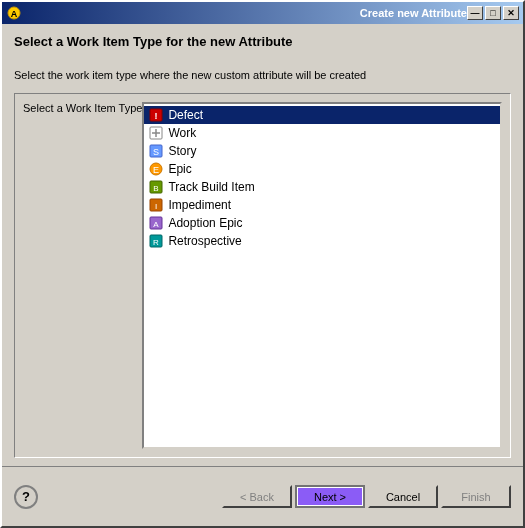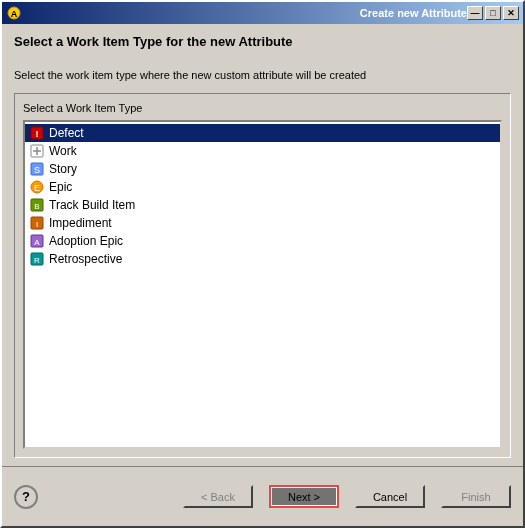--- a/index.html
+++ b/index.html
@@ -101,21 +101,21 @@
     }
 
     .panel {
       background: #d4d0c8;
       border: 1px solid #808080;
       border-right-color: #ffffff;
       border-bottom-color: #ffffff;
       padding: 8px;
       flex: 1;
       display: flex;
-      flex-direction: column;
+      flex-direction: row;
     }
 
     .panel-label {
       font-size: 11px;
       color: #000;
       margin-bottom: 6px;
       font-weight: normal;
     }
 
     .list-box {
@@ -177,42 +177,42 @@
       align-items: center;
       justify-content: center;
       font-size: 13px;
       font-weight: bold;
       color: #000;
       cursor: pointer;
     }
 
     .footer-buttons {
       display: flex;
-      gap: 16px;
+      gap: 3px;
       margin-left: auto;
     }
 
     .btn {
       height: 23px;
       min-width: 70px;
       padding: 0 12px;
       background: #d4d0c8;
       border: 2px solid #ffffff;
       border-right-color: #404040;
       border-bottom-color: #404040;
       border-top-color: #d4d0c8;
       border-left-color: #d4d0c8;
       font-size: 11px;
       cursor: pointer;
       color: #000;
     }
 
     .btn.default-btn {
-      border: 2px solid #ef4444;
-      background: #737373;
+      border: 2px solid #737373;
+      background: #8b5cf6;
       box-shadow: inset 0 0 0 1px #ffffff;
     }
 
     .btn:disabled, .btn.disabled {
       color: #808080;
       cursor: default;
     }
 
     .btn.default-btn {
       font-weight: normal;

